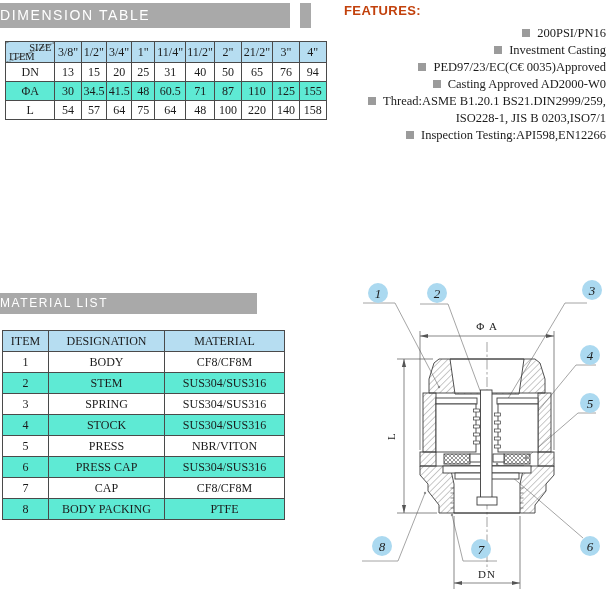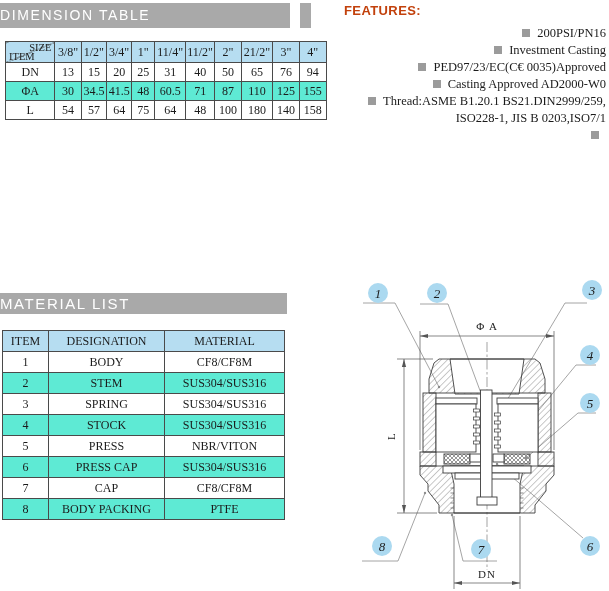--- a/index.html
+++ b/index.html
@@ -7,21 +7,21 @@
     width:609px;height:591px;position:relative;background:#ffffff;overflow:hidden;
     font-family:"Liberation Serif", serif;color:#1b1b1b;
   }
   .section-bar{
     position:absolute;left:0;background:#a9a9a9;color:#ffffff;
     font-family:"Liberation Sans", sans-serif;letter-spacing:1.6px;
     box-sizing:border-box;white-space:nowrap;
   }
   #bar-dimension{top:3px;width:290px;height:25px;font-size:14px;line-height:25px;}
   #bar-accent{position:absolute;left:300px;top:3px;width:11px;height:25px;background:#a9a9a9;}
-  #bar-material{top:293px;width:287px;height:21px;font-size:15px;line-height:21px;}
+  #bar-material{top:293px;width:257px;height:21px;font-size:12px;line-height:21px;}
 
   table{border-collapse:collapse;table-layout:fixed;position:absolute;}
   td{border:1px solid #4a4a4a;text-align:center;vertical-align:middle;
      font-size:12px;padding:0;overflow:hidden;}
   .hdr{background:#b6ddf1;}
   .gray{background:#5eead4;}
 
   #dim-table{left:5px;top:41px;width:322px;}
   #dim-table td{height:18px;}
   #dim-table tr.head td{height:20px;}
@@ -117,36 +117,36 @@
   </tr>
   <tr>
     <td>L</td>
     <td>54</td>
     <td>57</td>
     <td>64</td>
     <td>75</td>
     <td>64</td>
     <td>48</td>
     <td>100</td>
-    <td>180</td>
+    <td>220</td>
     <td>140</td>
     <td>158</td>
   </tr>
 </tbody>
   </table>
 
 <div id="features">
   <div id="features-title">FEATURES:</div>
   <div class="feat-row"><span class="bullet"></span><span>200PSI/PN16</span></div>
   <div class="feat-row"><span class="bullet"></span><span>Investment Casting</span></div>
   <div class="feat-row"><span class="bullet"></span><span>PED97/23/EC(C€ 0035)Approved</span></div>
   <div class="feat-row"><span class="bullet"></span><span>Casting Approved AD2000-W0</span></div>
   <div class="feat-row"><span class="bullet"></span><span>Thread:ASME B1.20.1 BS21.DIN2999/259,</span></div>
   <div class="feat-row feat-cont"><span>ISO228-1, JIS B 0203,ISO7/1</span></div>
-  <div class="feat-row"><span class="bullet"></span></div>
+  <div class="feat-row"><span class="bullet"></span><span>Inspection Testing:API598,EN12266</span></div>
 </div>
 
 <div class="section-bar" id="bar-material">
   <span>MATERIAL LIST</span>
 </div>
 
 <table id="mat-table">
   <colgroup>
       <col style="width:46px">
       <col style="width:116px">

